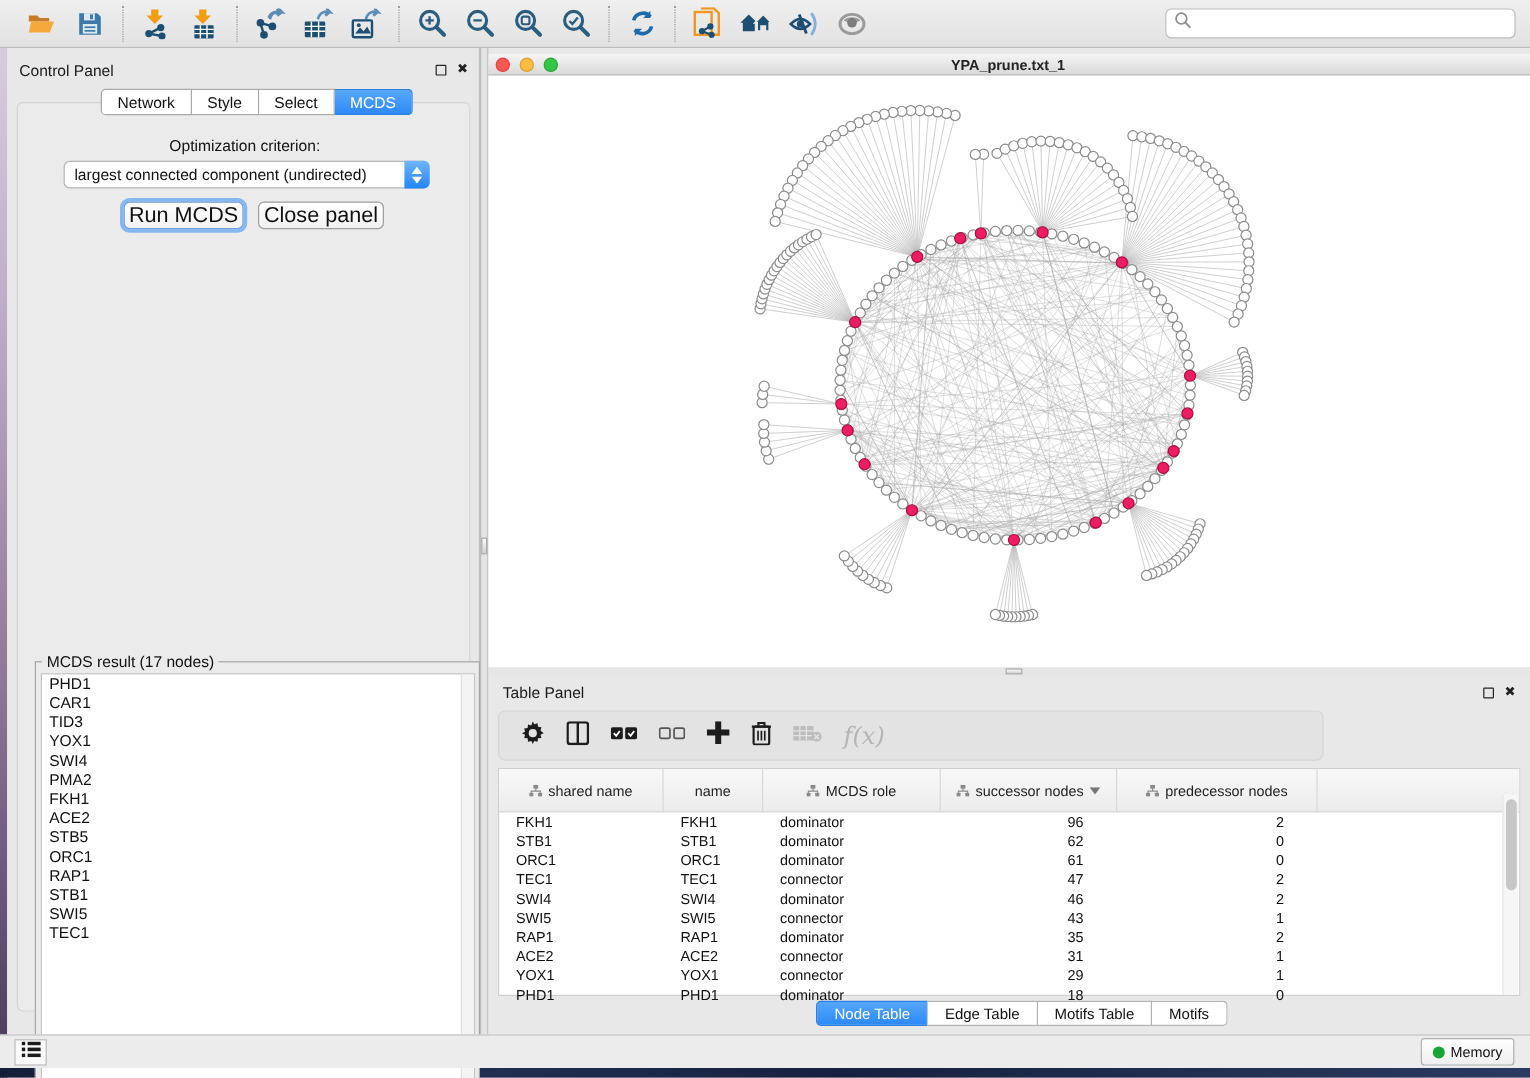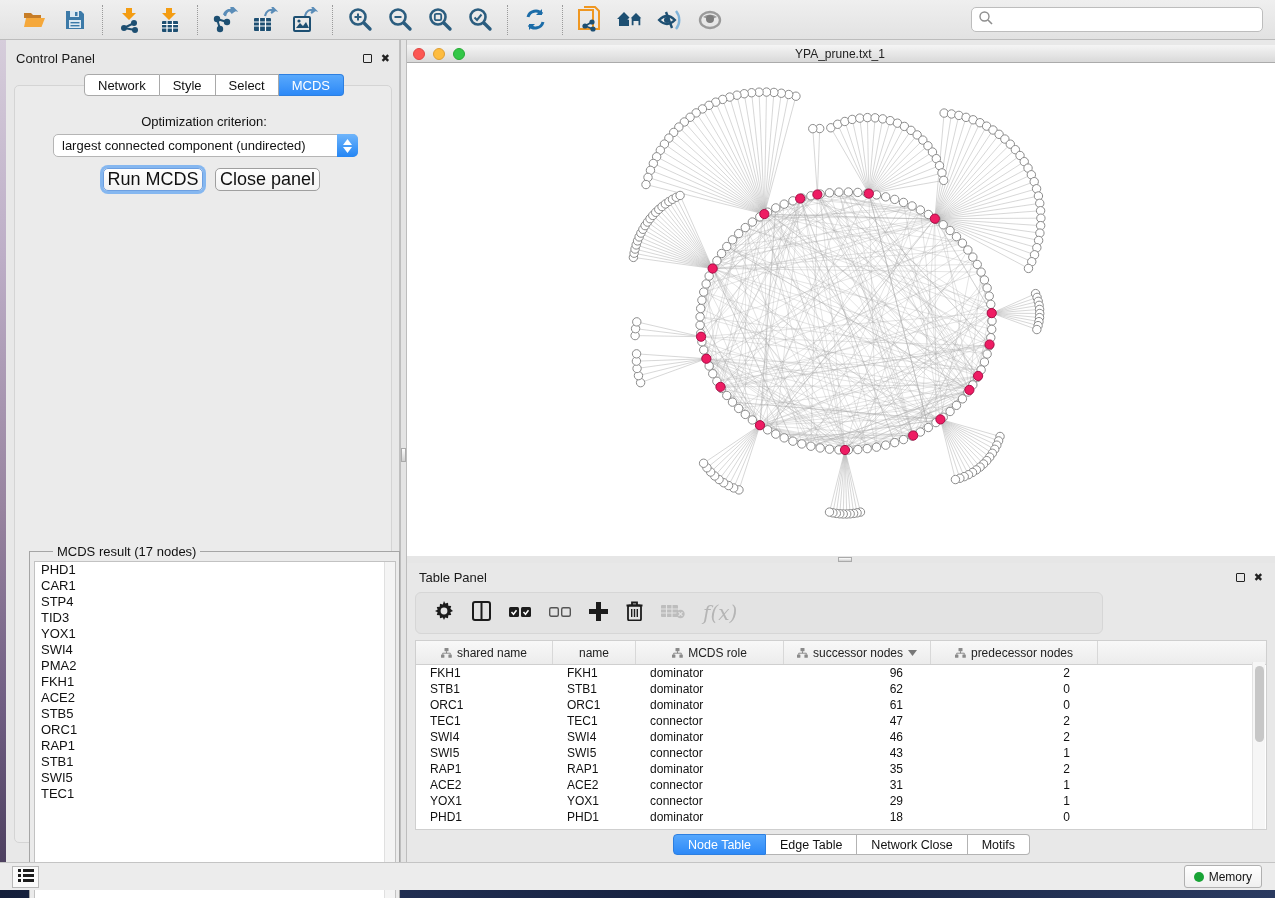--- a/index.html
+++ b/index.html
@@ -45,41 +45,41 @@
   #cp-dropdown-value { flex:1; font-size:13px; color:#111; padding-left:8px; white-space:nowrap; }
   #cp-dropdown-cap { width:21px; height:23px; margin-right:-1px; border-radius:0 5px 5px 0;
     background:linear-gradient(#6fb5fb,#2385f4); display:flex; flex-direction:column; align-items:center; justify-content:center; gap:2px; }
   #cp-dropdown-cap svg { display:block; }
   .cp-btn { top:82px; height:23px; background:linear-gradient(#ffffff,#f2f2f2); border:1px solid #9f9f9f;
     border-radius:5px; font-size:18px; color:#111; display:flex; align-items:center; justify-content:center; cursor:pointer; }
   #run-mcds { left:88px; width:100px; box-shadow:0 0 0 3px #85b7f0; border-color:#6d9fe0; }
   #close-panel { left:200px; width:105px; }
 
   #mcds-result { left:14px; top:465px; width:371px; height:372px; border:1px solid #a5a5a5; background:#ebebeb; }
-  #mcds-result-title { position:absolute; top:-8px; left:23px; background:#ebebeb; padding:0 4px; font-size:13px; color:#111; }
+  #mcds-result-title { position:absolute; top:-8px; left:5px; background:#ebebeb; padding:0 4px; font-size:13px; color:#111; }
   #mcds-list { position:absolute; left:4px; top:9px; width:362px; height:358px; background:#fff;
     border:1px solid #c2c2c2; overflow:hidden; }
   .mcds-item { font-size:13px; color:#111; line-height:16px; padding-left:6px; cursor:default; }
   #mcds-scroll { position:absolute; right:0; top:0; width:11px; height:100%; background:#f4f4f4; border-left:1px solid #e0e0e0; }
 
   
   #v-splitter { left:400px; top:40px; width:7px; height:822px; background:#e4e4e4;
     border-left:1px solid #bdbdbd; border-right:1px solid #bdbdbd; }
   #v-splitter-handle { position:absolute; left:0px; top:408px; width:5px; height:14px;
     background:linear-gradient(#fdfdfd,#cfcfcf); border:1px solid #aaa; cursor:col-resize; }
 
   
   #network-window { left:407px; top:45px; width:868px; height:511px; }
   #nw-titlebar { left:0; top:0; width:868px; height:18px; background:linear-gradient(#f5f5f5,#d9d9d9);
     border-bottom:1px solid #ababab; display:flex; align-items:center; padding:0 6px; }
   .traffic { width:12px; height:12px; border-radius:50%; margin-right:8px; cursor:pointer; }
   #tl-close { background:#fc5753; border:1px solid #df4744; }
   #tl-min { background:#fdbc40; border:1px solid #de9f34; }
   #tl-zoom { background:#33c748; border:1px solid #27aa35; }
-  #nw-title { position:absolute; left:0; right:2px; text-align:center; font-size:12px; color:#222; pointer-events:none; }
+  #nw-title { position:absolute; left:0; right:2px; text-align:center; font-size:12px; color:#222; pointer-events:none;font-weight:bold; }
   #network-canvas { left:0; top:18px; width:868px; height:493px; background:#fff; }
   #network-canvas svg { display:block; }
   .edge { stroke:#a6a6a6; stroke-width:.6; opacity:.5; }
   .fan-edge { stroke:#b3b3b3; stroke-width:.7; opacity:.75; }
   .wnode { fill:#fff; stroke:#8b8b8b; stroke-width:1; }
   .pnode { stroke-width:1; }
 
   
   #h-splitter { left:407px; top:556px; width:868px; height:7px; background:#e6e6e6; }
   #h-splitter-handle { position:absolute; left:431px; top:1px; width:14px; height:5px;
@@ -89,21 +89,21 @@
   #table-panel { left:407px; top:563px; width:868px; height:299px; background:#e8e8e8; }
   #tp-titlebar { left:0; top:3px; width:868px; height:22px; display:flex; align-items:center; padding:0 12px; }
   #tp-title { font-size:13px; color:#1a1a1a; }
   #tp-toolbar { left:8px; top:29px; width:688px; height:42px; background:#e3e3e3; border:1px solid #d6d6d6;
     border-radius:6px; display:flex; align-items:center; gap:18px; padding:0 18px; }
   .tp-icon { display:flex; align-items:center; justify-content:center; cursor:pointer; }
   .tp-icon.disabled { cursor:default; }
   #fx-icon { font-family:"DejaVu Serif",serif; font-style:italic; font-size:20px; color:#b5b5b5; }
 
   #node-table { left:8px; top:77px; width:852px; height:190px; background:#fff; border:1px solid #cfcfcf; }
-  #nt-header { display:flex; height:24px; background:linear-gradient(#f8f8f8,#ececec); border-bottom:1px solid #cfcfcf; }
+  #nt-header { display:flex; height:36px; background:linear-gradient(#f8f8f8,#ececec); border-bottom:1px solid #cfcfcf; }
   .th { display:flex; align-items:center; justify-content:center; gap:5px; font-size:12px; color:#222;
     border-right:1px solid #d8d8d8; cursor:pointer; overflow:hidden; }
   .th .tree-ic { flex:0 0 auto; }
   .tr { display:flex; height:16px; align-items:center; cursor:default; }
   .td { font-size:12px; color:#111; overflow:hidden; white-space:nowrap; }
   .td.num { text-align:right; }
   #nt-scroll { position:absolute; right:1px; top:21px; width:13px; height:167px; background:#f6f6f6; border-left:1px solid #e3e3e3; }
   #nt-thumb { position:absolute; left:1.5px; top:4px; width:9px; height:76px; background:#c7c7c7; border-radius:5px; cursor:pointer; }
 
   #tp-tabs { left:0; top:271px; width:868px; display:flex; justify-content:center; }
@@ -346,21 +346,20 @@
         </svg>
     </span>
   </div>
   <div id="run-mcds" class="abs cp-btn">Run MCDS</div>
   <div id="close-panel" class="abs cp-btn">Close panel</div>
   <div id="mcds-result" class="abs">
     <span id="mcds-result-title">MCDS result (17 nodes)</span>
     <div id="mcds-list">
       <div class="mcds-item">PHD1</div>
         <div class="mcds-item">CAR1</div>
-        <div class="mcds-item">STP4</div>
         <div class="mcds-item">TID3</div>
         <div class="mcds-item">YOX1</div>
         <div class="mcds-item">SWI4</div>
         <div class="mcds-item">PMA2</div>
         <div class="mcds-item">FKH1</div>
         <div class="mcds-item">ACE2</div>
         <div class="mcds-item">STB5</div>
         <div class="mcds-item">ORC1</div>
         <div class="mcds-item">RAP1</div>
         <div class="mcds-item">STB1</div>
@@ -1307,21 +1306,21 @@
           <div class="td num" style="width: 167px; padding: 0px 28px 0px 0px;">0</div>
         </div>
       </div>
     <div id="nt-scroll">
         <div id="nt-thumb"></div>
       </div>
   </div>
   <div id="tp-tabs" class="abs">
       <div class="tp-tab active">Node Table</div>
       <div class="tp-tab">Edge Table</div>
-      <div class="tp-tab">Network Close</div>
+      <div class="tp-tab">Motifs Table</div>
       <div class="tp-tab">Motifs</div>
     </div>
 </div>
 
 <div id="status-bar" class="abs">
   <div id="list-btn">
     <span><svg width="16" height="13" viewBox="0 0 16 13">
           <g fill="#1c1c1c">
             <rect x="0" y="0" width="3" height="3"></rect>
             <rect x="5" y="0" width="11" height="3"></rect>

